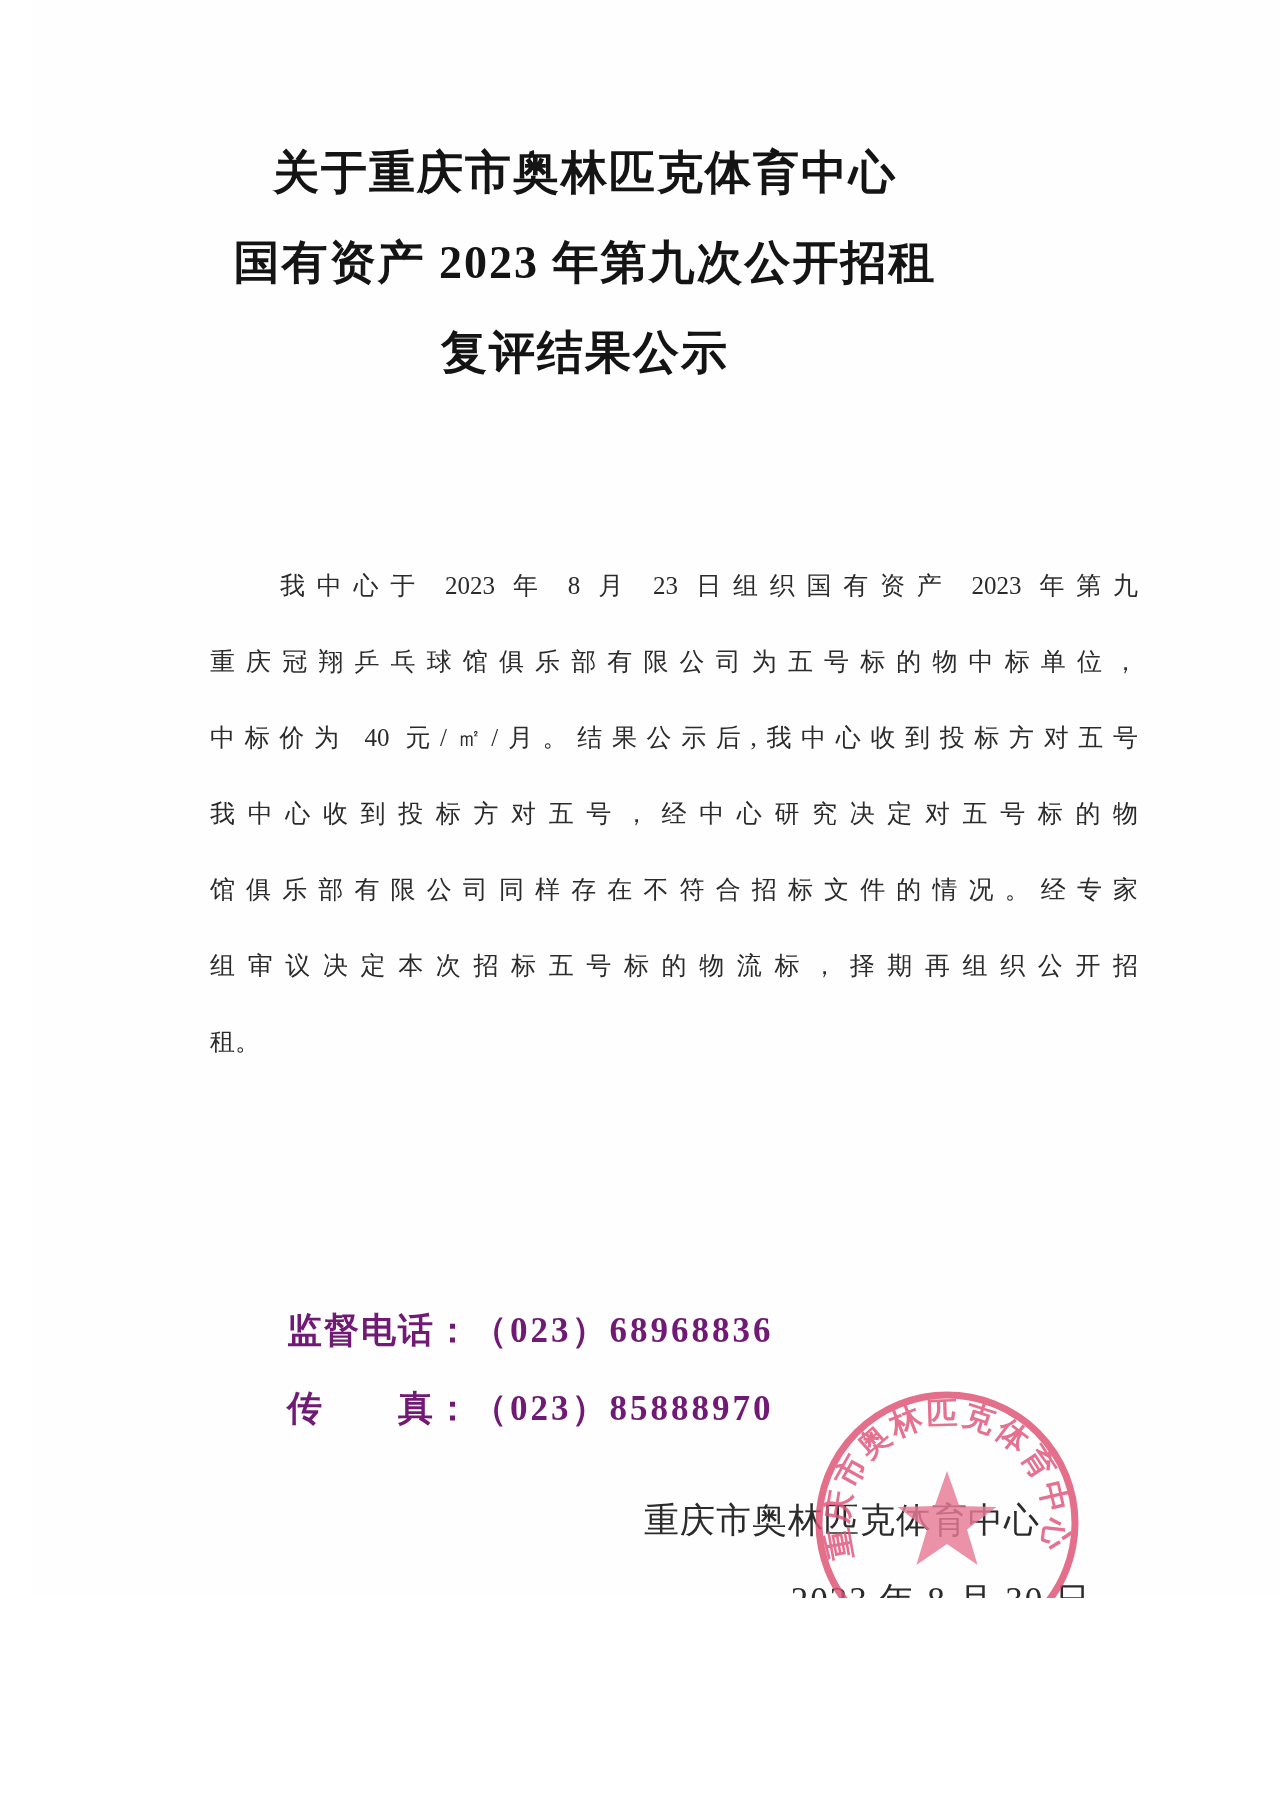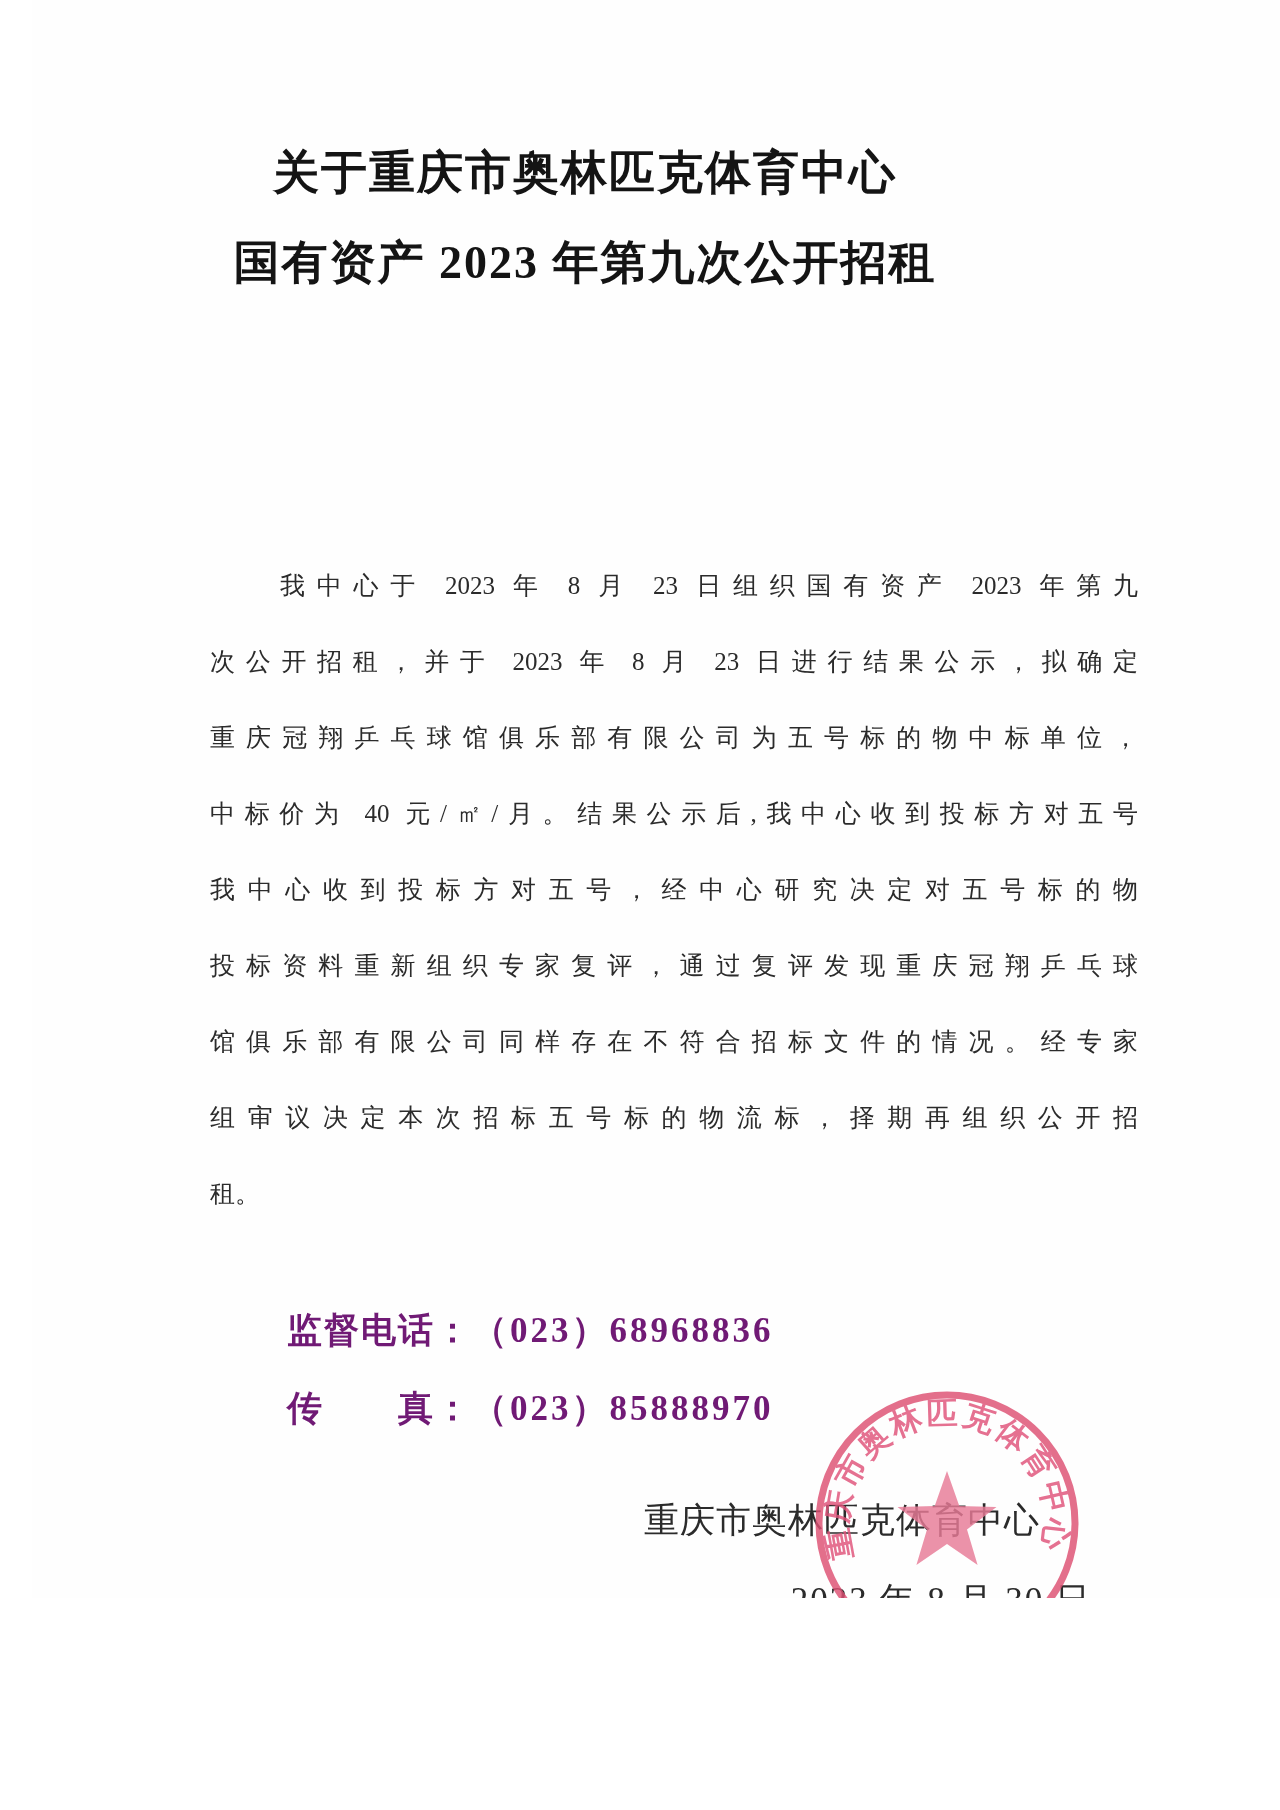--- a/index.html
+++ b/index.html
@@ -81,29 +81,28 @@
   }
 </style>
 </head>
 <body>
 
 <div class="page">
 
   <header class="title-block">
     <div class="title-line">关于重庆市奥林匹克体育中心</div>
     <div class="title-line">国有资产 2023 年第九次公开招租</div>
+    <div class="title-line">复评结果公示</div>
   </header>
 
   <section class="body-block">
     <div class="body-line first">我中心于 2023 年 8 月 23 日组织国有资产 2023 年第九</div>
-    <div class="body-line">次公开招租，并于 2023 年 8 月 23 日进行结果公示，拟确定</div>
     <div class="body-line">重庆冠翔乒乓球馆俱乐部有限公司为五号标的物中标单位，</div>
     <div class="body-line">中标价为 40 元/㎡/月。结果公示后,我中心收到投标方对五号</div>
     <div class="body-line">我中心收到投标方对五号，经中心研究决定对五号标的物</div>
-    <div class="body-line">投标资料重新组织专家复评，通过复评发现重庆冠翔乒乓球</div>
     <div class="body-line">馆俱乐部有限公司同样存在不符合招标文件的情况。经专家</div>
     <div class="body-line">组审议决定本次招标五号标的物流标，择期再组织公开招</div>
     <div class="body-line last">租。</div>
   </section>
 
   <section class="contact-block">
     <div class="contact-row">
       <span class="contact-label">监督电话：</span><span class="contact-value">（023）68968836</span>
     </div>
     <div class="contact-row">

